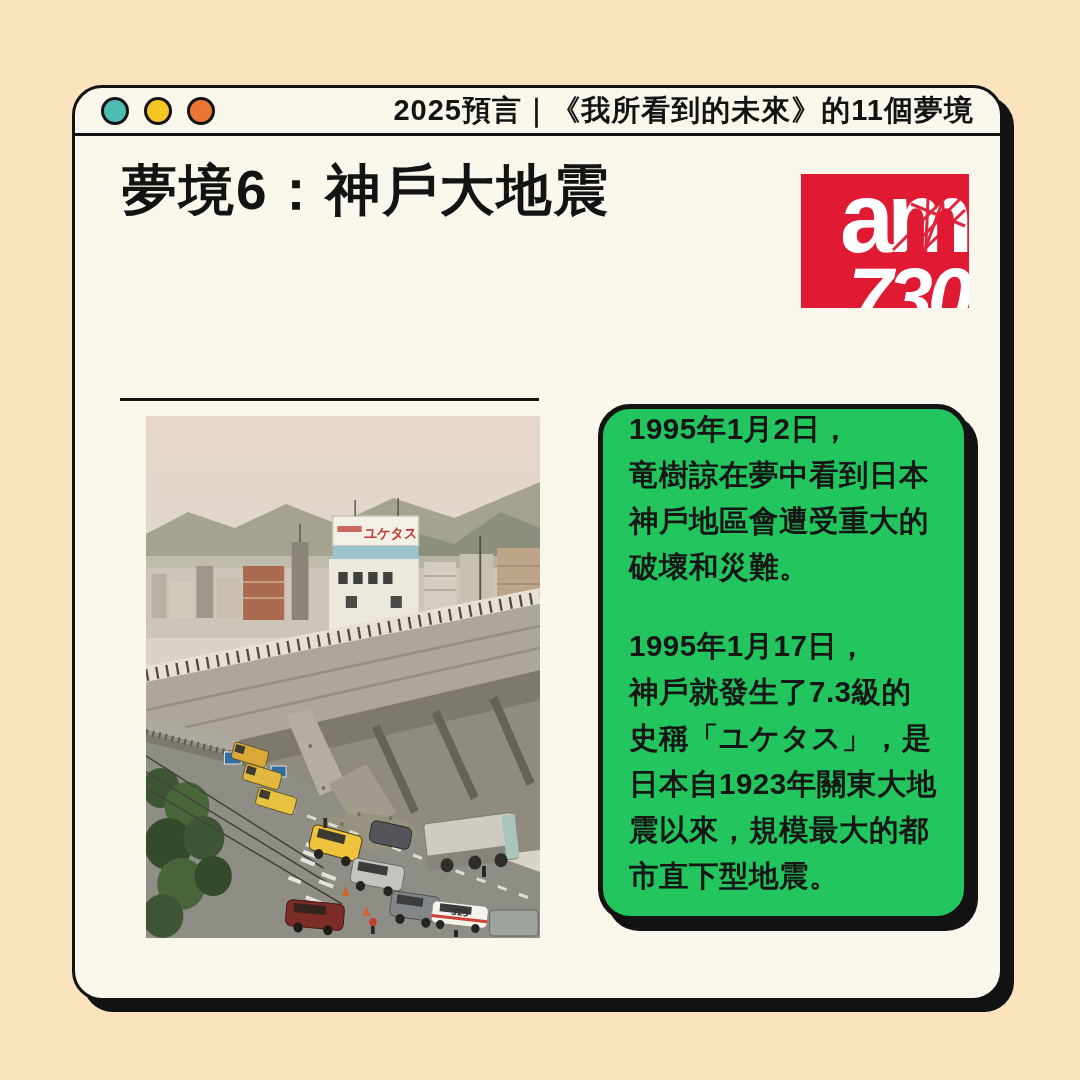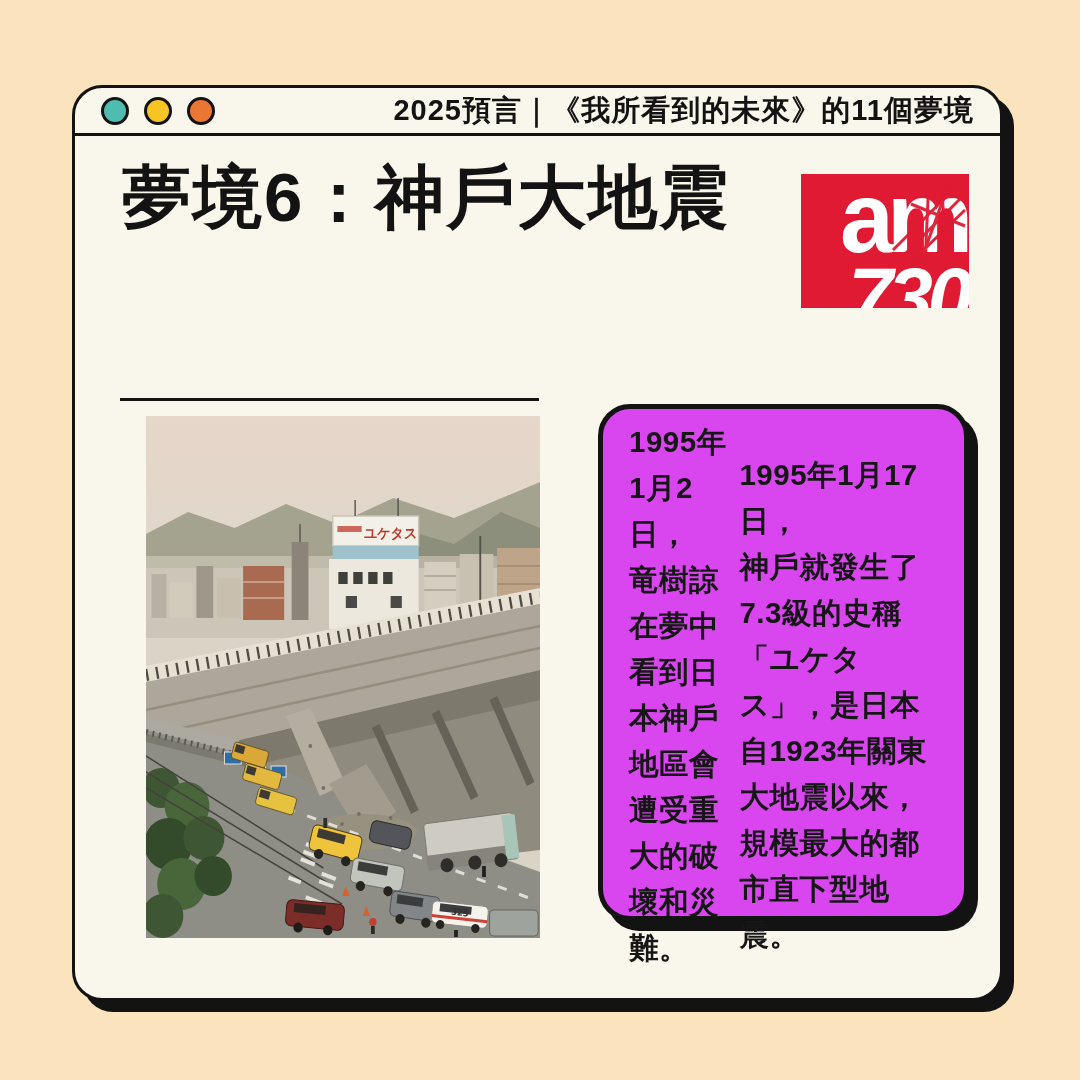--- a/index.html
+++ b/index.html
@@ -33,21 +33,21 @@
   .dot-yellow { background:#F6C524; }
   .dot-orange { background:#EB7633; }
   .titlebar-title {
     flex:1; text-align:right;
     font-size:29px; font-weight:700; letter-spacing:1px;
     white-space:nowrap;
   }
   
   .heading {
     position:absolute; left:47px; top:72px;
-    font-size:69px; font-weight:900; letter-spacing:2px;
+    font-size:55px; font-weight:900; letter-spacing:2px;
     line-height:1.1; white-space:nowrap;
   }
   
   .logo {
     position:absolute; left:726px; top:86px; width:168px; height:134px;
     background:#DF1A32; overflow:hidden;
     display:flex; flex-direction:column; align-items:flex-end;
     padding-top:2px;
   }
   .logo-cables { position:absolute; left:0; top:0; width:168px; height:190px; z-index:2; }
@@ -69,25 +69,25 @@
   }
   .photo {
     position:absolute; left:43px; top:328px; width:422px; height:522px;
     overflow:hidden;
     padding-left:28px;
   }
   .photo svg { display:block; width:100%; height:100%; }
   
   .textbox {
     position:absolute; left:523px; top:316px; width:371px; height:517px;
-    background:#d946ef;
+    background:#22c55e;
     border:5px solid #131313;
     border-radius:32px;
     box-shadow:9px 10px 0 #131313;
-    display:flex; flex-direction:row; justify-content:center;
+    display:flex; flex-direction:column; justify-content:center;
     padding:10px 26px 30px 26px;
   }
   .textbox p {
     font-size:29.5px; font-weight:700; line-height:1.56;
     letter-spacing:0.5px; color:#161616;
   }
   .textbox p + p { margin-top:33px; }
 </style>
 </head>
 <body>

